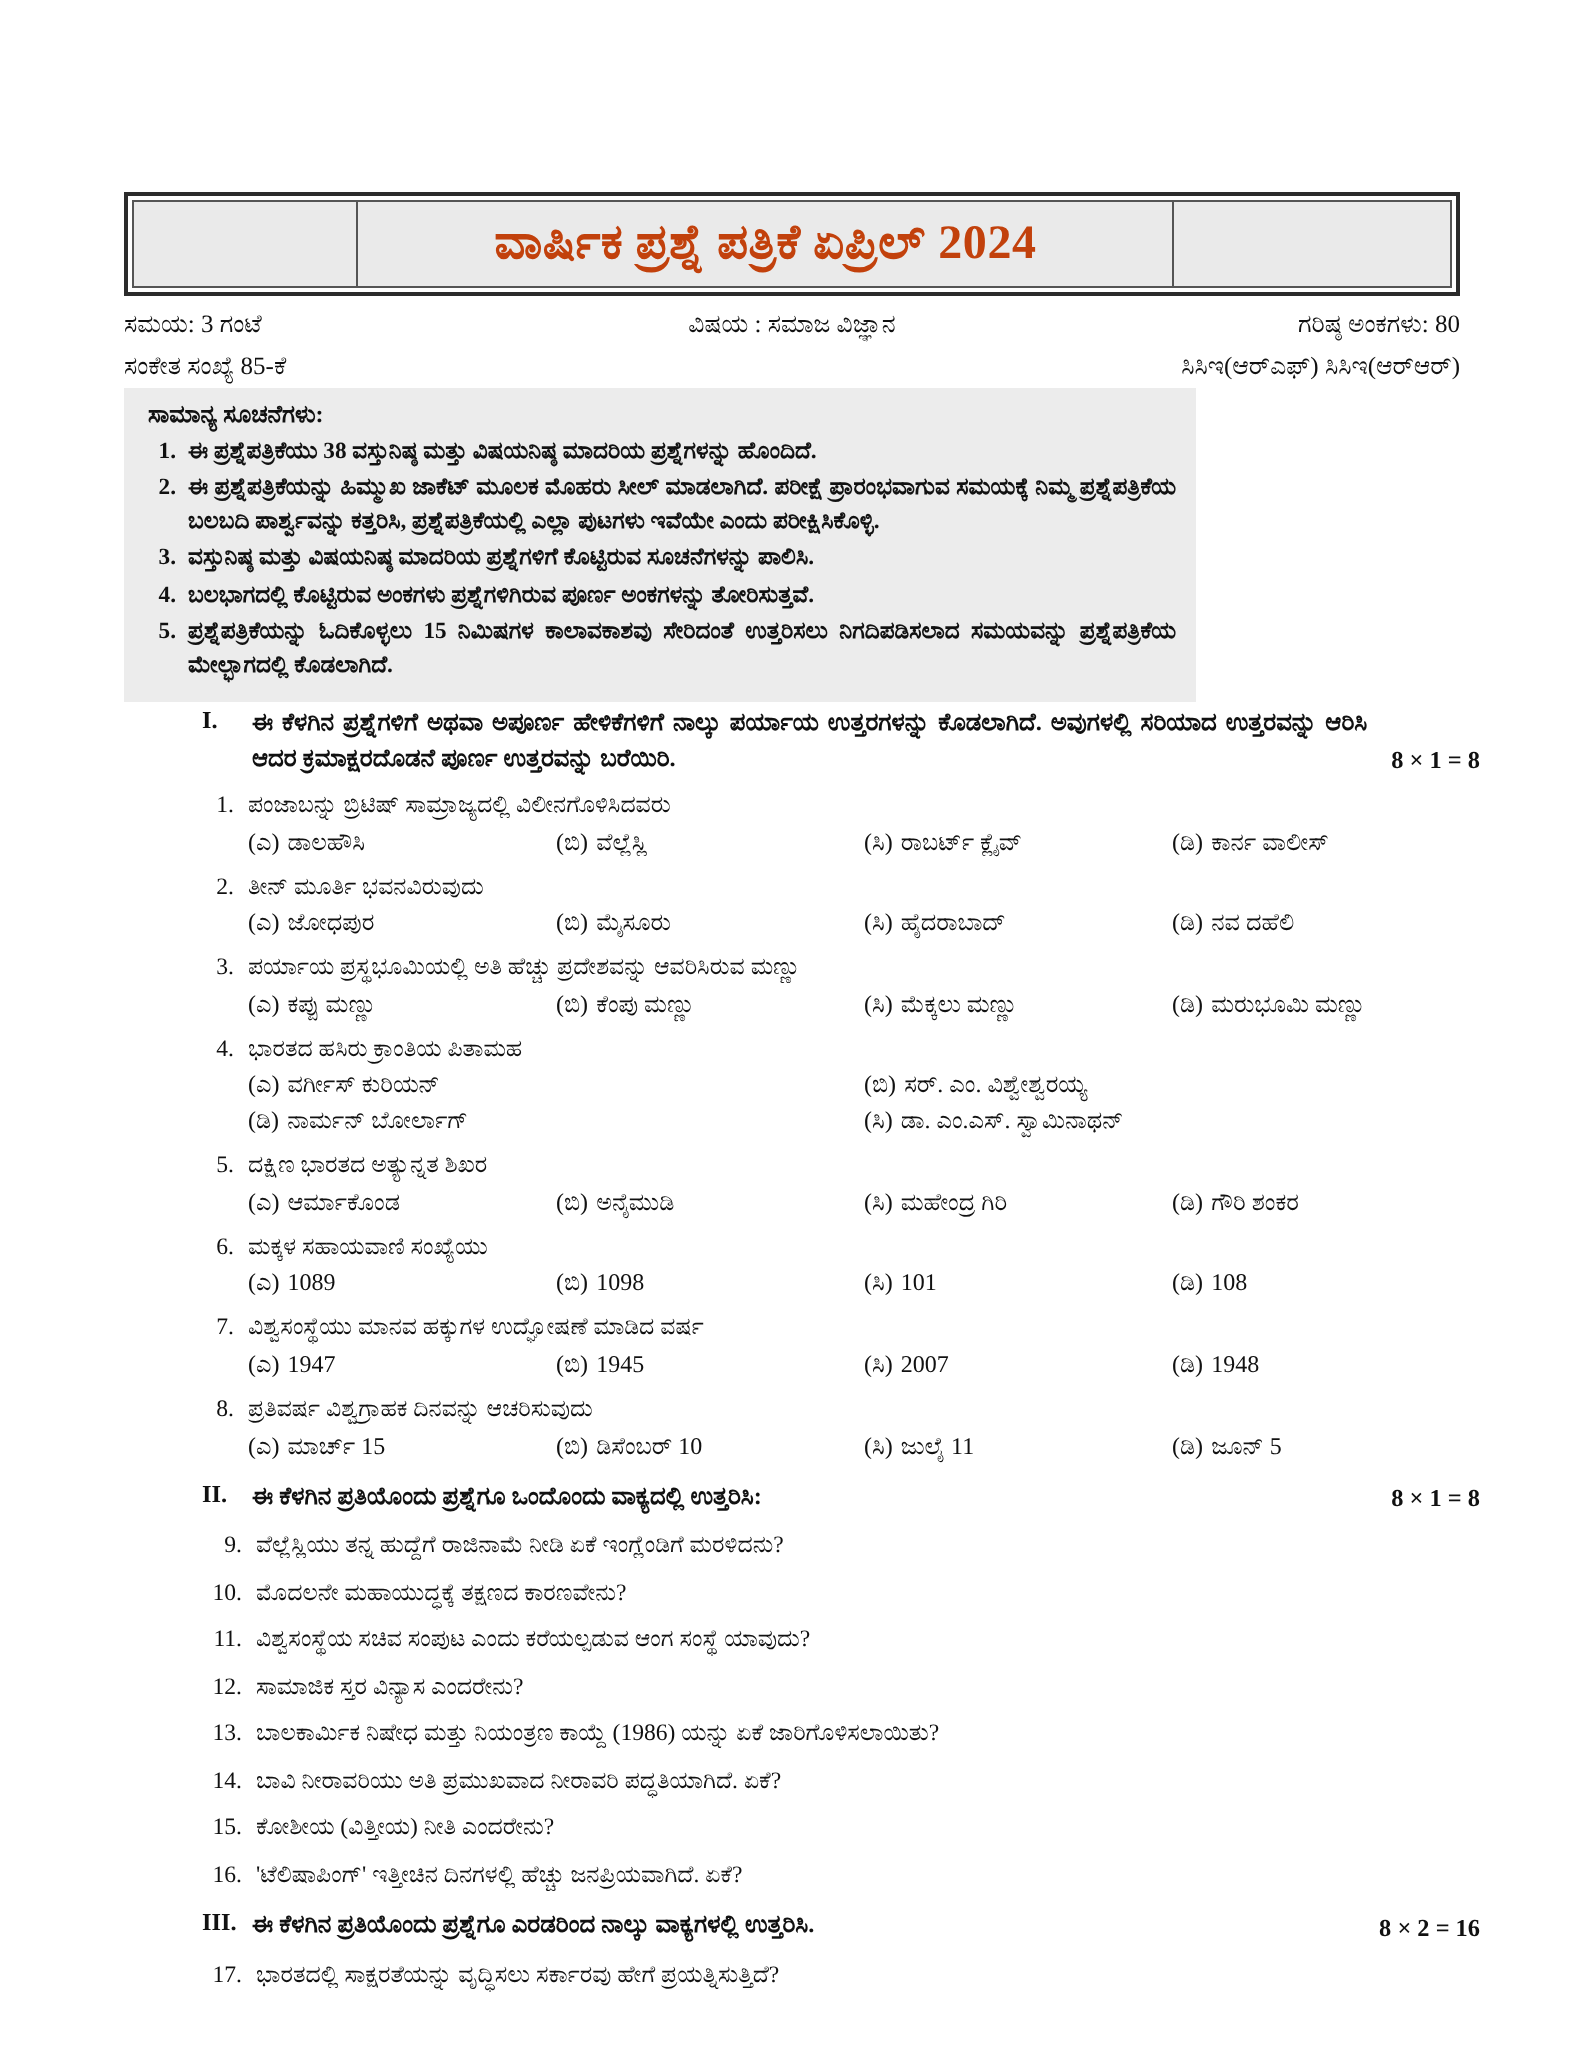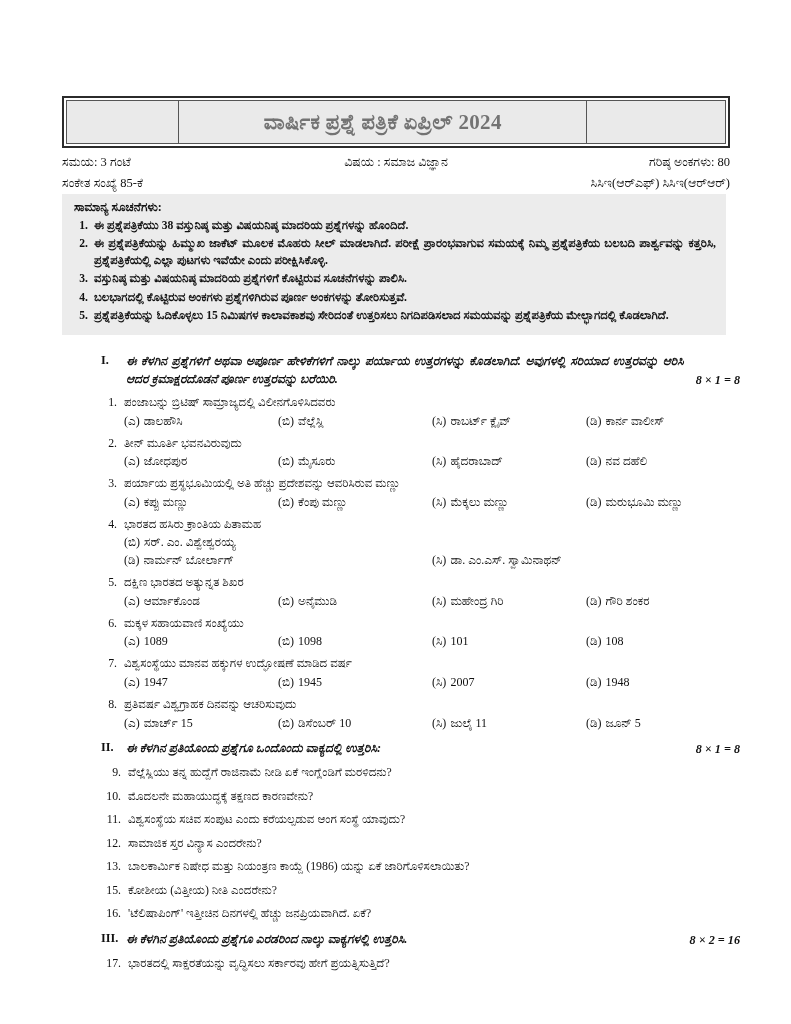--- a/index.html
+++ b/index.html
@@ -46,25 +46,25 @@
     background: #eaeaea;
     height: 44px;
     display: flex;
     align-items: center;
     justify-content: center;
   }
   .header-cell.left  { width: 17.0%; border-right: none; }
   .header-cell.mid   { width: 62.0%; }
   .header-cell.right { width: 21.0%; border-left: none; }
   .header-title {
-    font-size: 21px;
+    font-size: 24px;
     font-weight: bold;
     letter-spacing: 0.3px;
     white-space: nowrap;
-    color: #737373;
+    color: #c2410c;
   }
 
   
   .meta {
     position: absolute;
     left: 62px;
     width: 668px;
     font-size: 12.5px;
     font-weight: normal;
   }
@@ -78,21 +78,21 @@
   .meta .center-col { width: 40%; text-align: center; }
   .meta .right-col  { width: 30%; text-align: right; }
   #meta-line-1 { top: 155px; }
   #meta-line-2 { top: 176px; }
 
   
   .instructions {
     position: absolute;
     left: 62px;
     top: 194px;
-    width: 664px;
+    width: 536px;
     box-sizing: border-box;
     background: #ececec;
     padding: 6px 10px 8px 10px;
   }
   .instr-title {
     font-size: 12px;
     font-weight: bold;
     margin: 0 0 3px 2px;
   }
   .instr-list {
@@ -129,21 +129,20 @@
     width: 26px;
     text-align: left;
     padding-left: 1px;
     box-sizing: border-box;
   }
   .section-body {
     flex: 1;
     display: flex;
     justify-content: space-between;
     align-items: flex-start;
-    font-style: italic;
   }
   .section-text {
     flex: 1;
     text-align: justify;
     padding-right: 12px;
     line-height: 1.45;
   }
   .section-marks {
     flex: 0 0 auto;
     white-space: nowrap;
@@ -304,20 +303,21 @@
             <div class="opt"><span class="opt-key">(ಸಿ)</span><span>ಮೆಕ್ಕಲು ಮಣ್ಣು</span></div>
             <div class="opt"><span class="opt-key">(ಡಿ)</span><span>ಮರುಭೂಮಿ ಮಣ್ಣು</span></div>
           </div>
         </div>
         <div class="q">
           <div class="q-line">
             <span class="q-num">4.</span>
             <span class="q-text">ಭಾರತದ ಹಸಿರು ಕ್ರಾಂತಿಯ ಪಿತಾಮಹ</span>
           </div>
           <div class="opts cols2">
+            <div class="opt"><span class="opt-key">(ಎ)</span><span>ವರ್ಗೀಸ್ ಕುರಿಯನ್</span></div>
             <div class="opt"><span class="opt-key">(ಬಿ)</span><span>ಸರ್. ಎಂ. ವಿಶ್ವೇಶ್ವರಯ್ಯ</span></div>
           </div>
           <div class="opts cols2">
             <div class="opt"><span class="opt-key">(ಡಿ)</span><span>ನಾರ್ಮನ್ ಬೋರ್ಲಾಗ್</span></div>
             <div class="opt"><span class="opt-key">(ಸಿ)</span><span>ಡಾ. ಎಂ.ಎಸ್. ಸ್ವಾಮಿನಾಥನ್</span></div>
           </div>
         </div>
         <div class="q">
           <div class="q-line">
             <span class="q-num">5.</span>
@@ -390,20 +390,24 @@
         </div>
         <div class="sq">
           <span class="sq-num">12.</span>
           <span class="sq-text">ಸಾಮಾಜಿಕ ಸ್ತರ ವಿನ್ಯಾಸ ಎಂದರೇನು?</span>
         </div>
         <div class="sq">
           <span class="sq-num">13.</span>
           <span class="sq-text">ಬಾಲಕಾರ್ಮಿಕ ನಿಷೇಧ ಮತ್ತು ನಿಯಂತ್ರಣ ಕಾಯ್ದೆ (1986) ಯನ್ನು ಏಕೆ ಜಾರಿಗೊಳಿಸಲಾಯಿತು?</span>
         </div>
         <div class="sq">
+          <span class="sq-num">14.</span>
+          <span class="sq-text">ಬಾವಿ ನೀರಾವರಿಯು ಅತಿ ಪ್ರಮುಖವಾದ ನೀರಾವರಿ ಪದ್ಧತಿಯಾಗಿದೆ. ಏಕೆ?</span>
+        </div>
+        <div class="sq">
           <span class="sq-num">15.</span>
           <span class="sq-text">ಕೋಶೀಯ (ವಿತ್ತೀಯ) ನೀತಿ ಎಂದರೇನು?</span>
         </div>
         <div class="sq">
           <span class="sq-num">16.</span>
           <span class="sq-text">'ಟೆಲಿಷಾಪಿಂಗ್' ಇತ್ತೀಚಿನ ದಿನಗಳಲ್ಲಿ ಹೆಚ್ಚು ಜನಪ್ರಿಯವಾಗಿದೆ. ಏಕೆ?</span>
         </div>
       </div>
 
     <div class="section-head">

